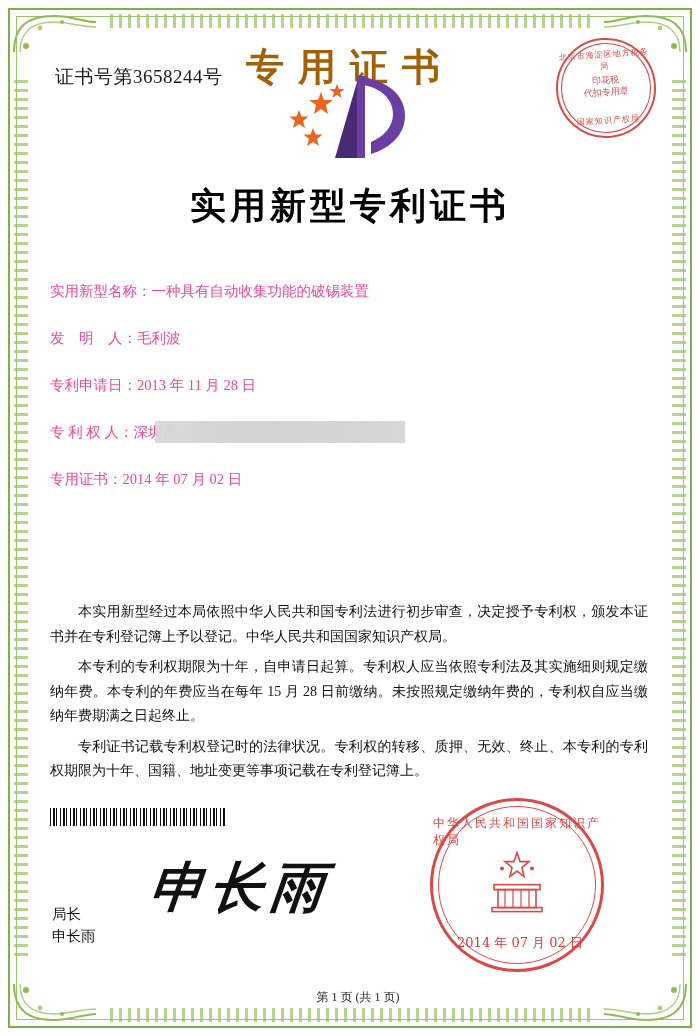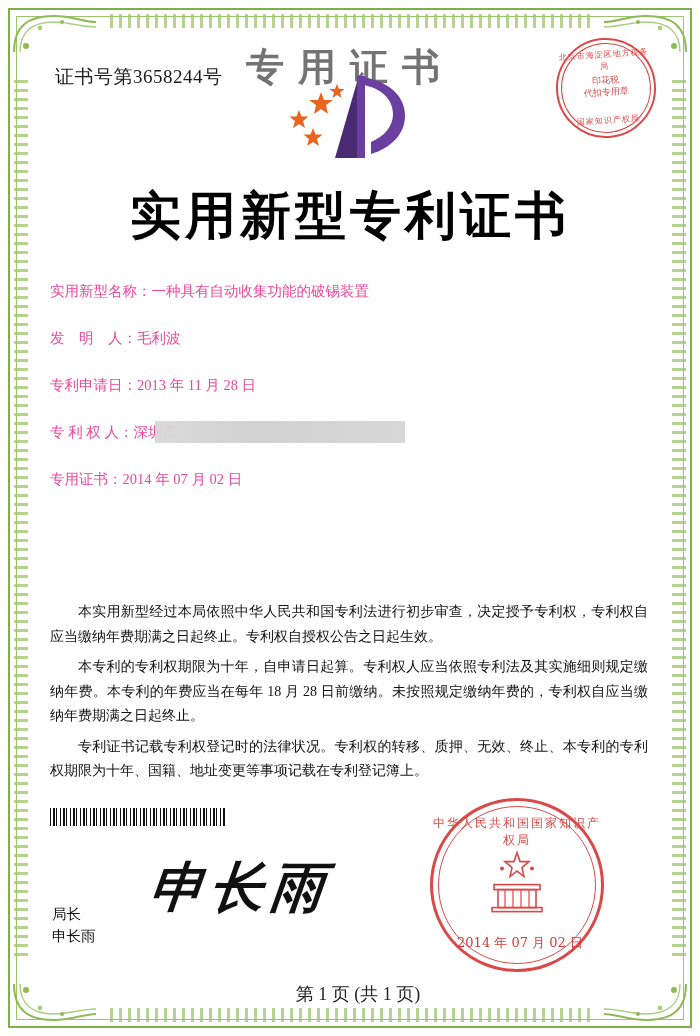--- a/index.html
+++ b/index.html
@@ -69,21 +69,21 @@
   .edge-right { right: 14px; }
 
   
   .watermark {
     position: absolute;
     left: 0; right: 0;
     top: 42px;
     text-align: center;
     font-size: 38px;
     letter-spacing: 14px;
-    color: #737373;
+    color: #a16207;
     font-weight: bold;
     font-family: "DejaVu Serif", serif;
     pointer-events: none;
   }
 
   
   .cert-no {
     position: absolute;
     left: 40px;
     top: 64px;
@@ -143,21 +143,21 @@
     left: 0; right: 0; bottom: 9px;
     font-size: 8px;
     letter-spacing: 1px;
   }
 
   .title {
     position: absolute;
     left: 0; right: 0;
     top: 182px;
     text-align: center;
-    font-size: 51px;
+    font-size: 36px;
     font-weight: bold;
     letter-spacing: 4px;
     color: #000;
     font-family: "DejaVu Serif", serif;
   }
 
   
   .fields {
     position: absolute;
     left: 50px;
@@ -257,21 +257,21 @@
   .seal-big .ring2 {
     position: absolute;
     left: 5px; top: 5px; right: 5px; bottom: 5px;
     border: 1px solid #d62f2f;
     border-radius: 50%;
   }
   .seal-big .arc-text {
     position: absolute;
     left: 0; right: 0;
     top: 14px;
-    text-align: center;
+    text-align: left;
     font-size: 12px;
     letter-spacing: 2px;
     font-family: "DejaVu Serif", serif;
   }
   .seal-big .emblem {
     position: absolute;
     left: 50%;
     top: 50%;
     transform: translate(-50%,-52%);
     width: 78px;
@@ -288,21 +288,21 @@
     font-family: "DejaVu Serif", serif;
     opacity: .95;
   }
 
   
   .footer {
     position: absolute;
     left: 0; right: 0;
     bottom: 30px;
     text-align: center;
-    font-size: 18px;
+    font-size: 12px;
     color: #222;
     margin-left: 16px;
   }
 </style>
 </head>
 <body>
 
 <div class="page">
 
   <div class="border-outer"></div>
@@ -394,22 +394,22 @@
     <div class="field-row redacted">
       <span class="field-label">专 利 权 人：</span><span class="field-value">深圳市</span>
       <span class="redaction"></span>
     </div>
     <div class="field-row">
       <span class="field-label">专用证书：</span><span class="field-value">2014 年 07 月 02 日</span>
     </div>
   </div>
 
   <div class="body-text">
-    <p>本实用新型经过本局依照中华人民共和国专利法进行初步审查，决定授予专利权，专利权自应当缴纳年费期满之日起终止。专利权自授权公告之日起生效。</p>
-    <p>本专利的专利权期限为十年，自申请日起算。专利权人应当依照专利法及其实施细则规定缴纳年费。本专利的年费应当在每年 18 月 28 日前缴纳。未按照规定缴纳年费的，专利权自应当缴纳年费期满之日起终止。</p>
+    <p>本实用新型经过本局依照中华人民共和国专利法进行初步审查，决定授予专利权，颁发本证书并在专利登记簿上予以登记。中华人民共和国国家知识产权局。</p>
+    <p>本专利的专利权期限为十年，自申请日起算。专利权人应当依照专利法及其实施细则规定缴纳年费。本专利的年费应当在每年 15 月 28 日前缴纳。未按照规定缴纳年费的，专利权自应当缴纳年费期满之日起终止。</p>
     <p>专利证书记载专利权登记时的法律状况。专利权的转移、质押、无效、终止、本专利的专利权期限为十年、国籍、地址变更等事项记载在专利登记簿上。</p>
   </div>
 
   <div class="barcode"></div>
 
   <div class="sig-label">
     <div>局长</div>
     <div>申长雨</div>
   </div>
   <div class="sig-script">申长雨</div>

